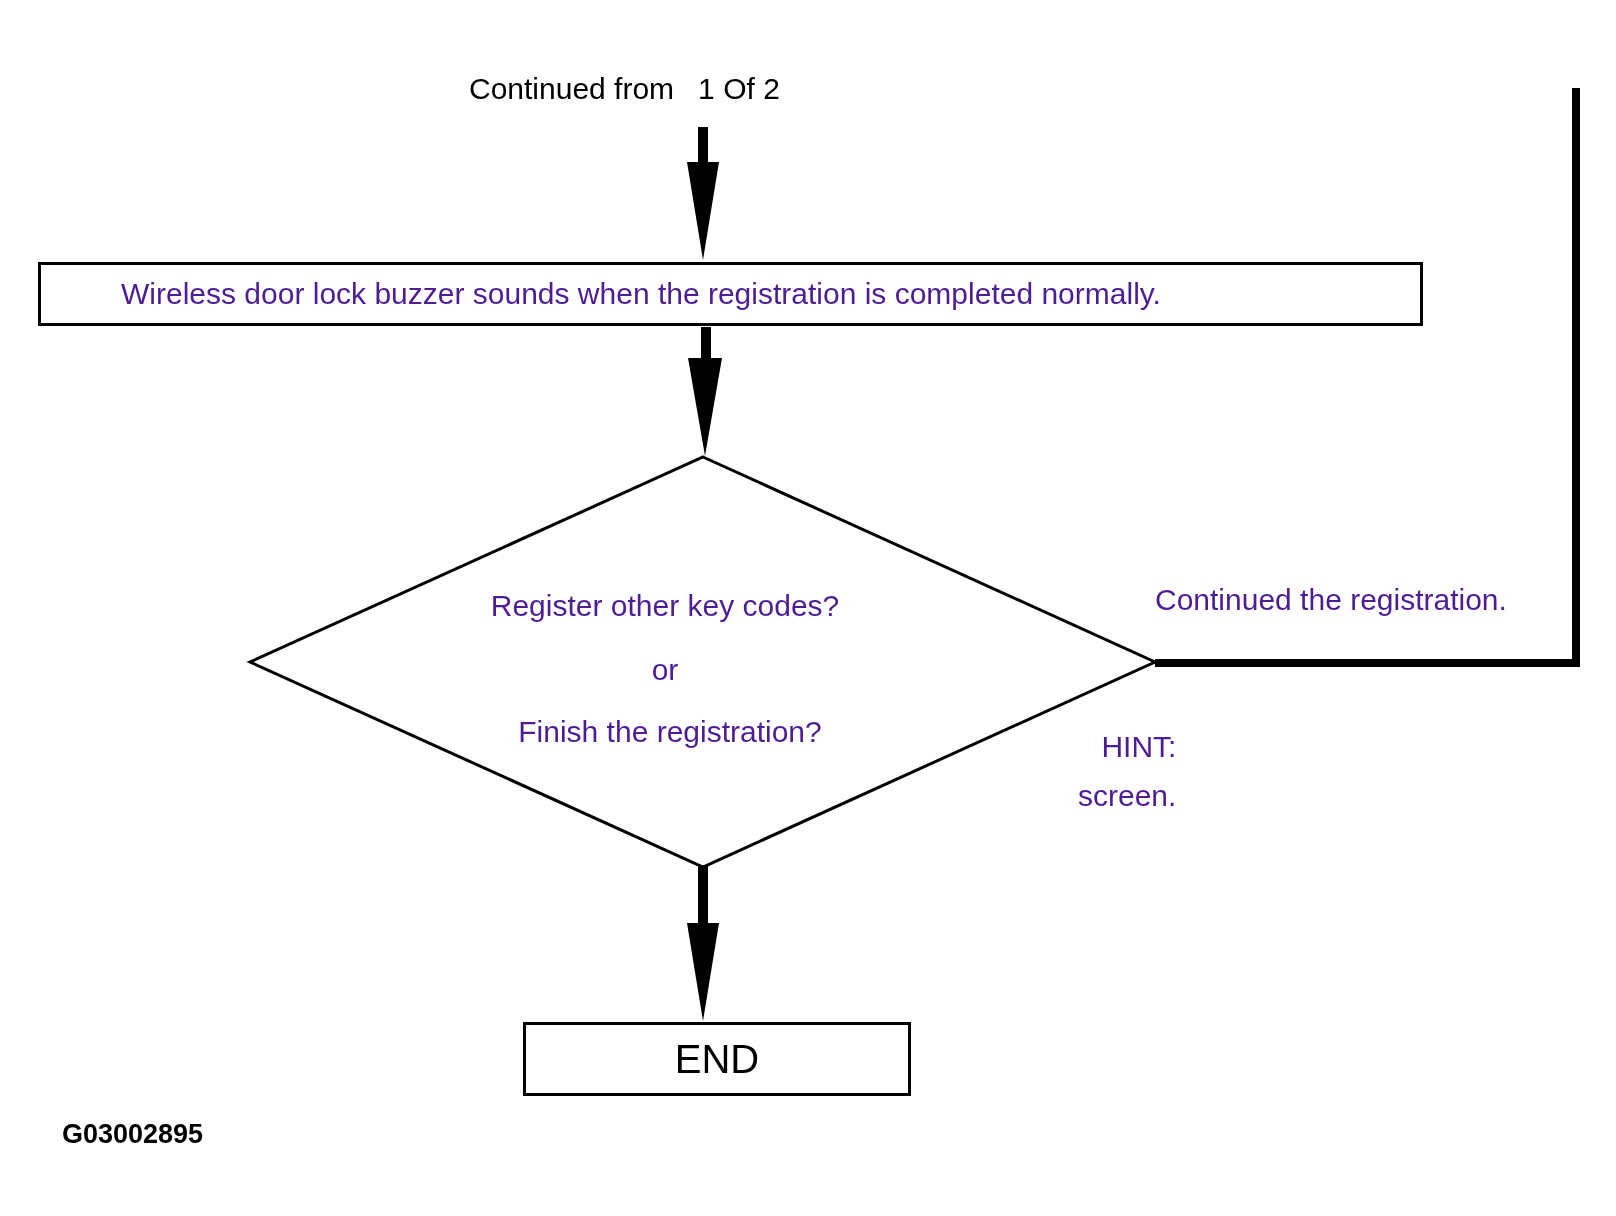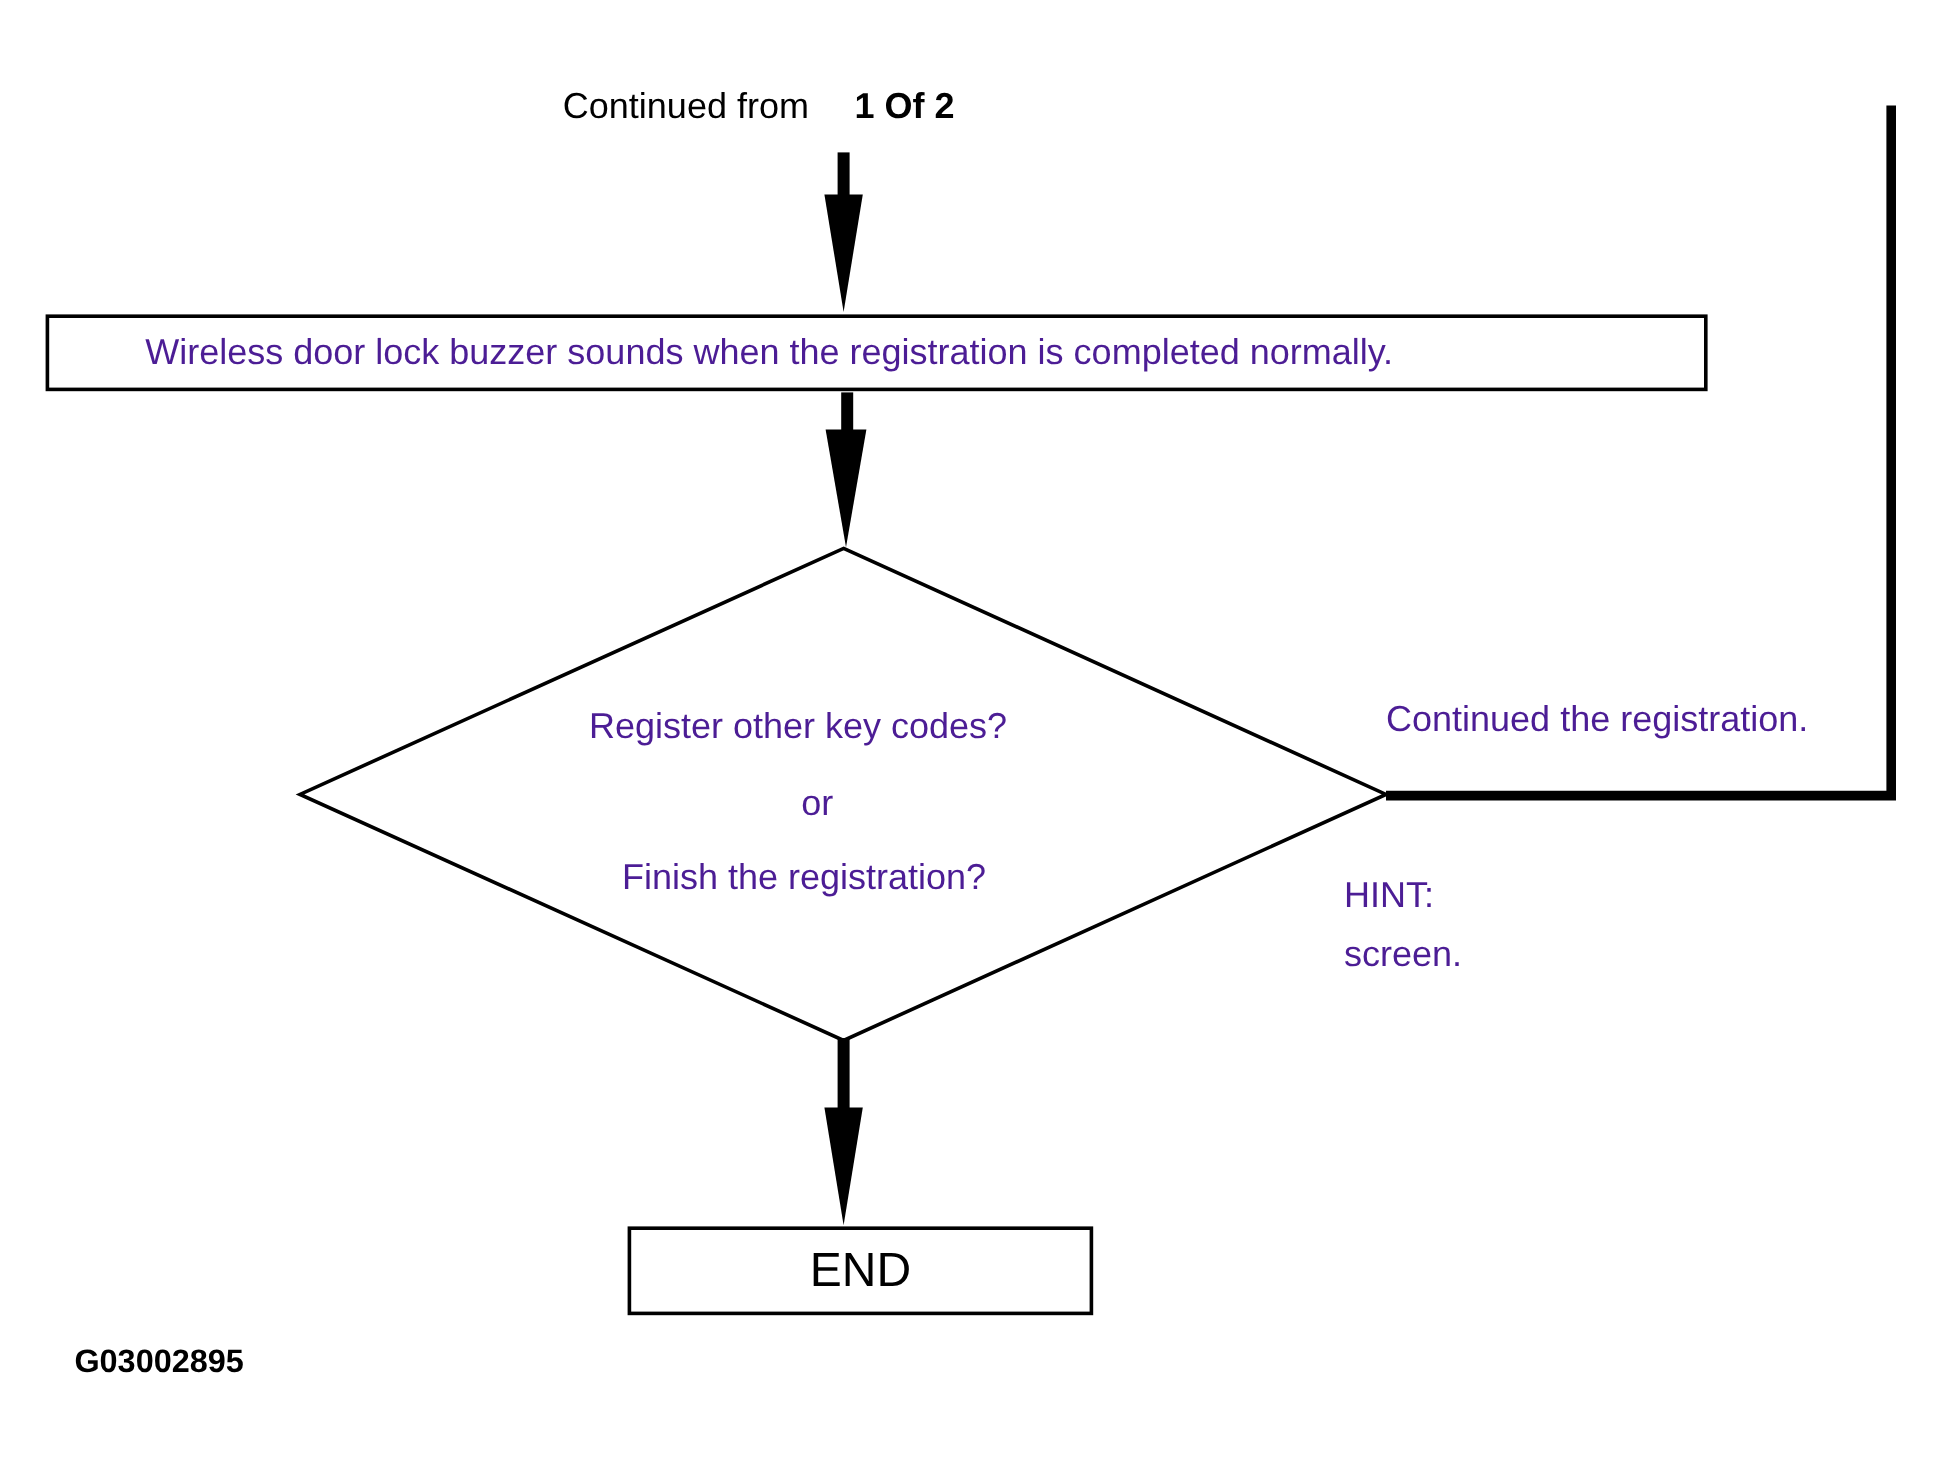--- a/index.html
+++ b/index.html
@@ -8,43 +8,43 @@
     width:1616px;height:1216px;
     background:#ffffff;
     font-family:"Liberation Sans", sans-serif;
     color:#000;
     overflow:hidden;
   }
   #connectors{position:absolute;left:0;top:0;width:1616px;height:1216px;}
   .abs{position:absolute;white-space:nowrap;}
   .txt{font-size:30px;line-height:32px;color:#4c1d95;}
   .title-line{left:469px;top:72px;font-size:30px;}
-  .title-bold{font-weight:bold;margin-left:38px;}
+  .title-bold{font-weight:normal;margin-left:24px;}
   .node-box{
     box-sizing:border-box;
     border:3px solid #000;
     background:#fff;
     display:flex;align-items:center;
   }
   .process-box{
     left:38px;top:262px;width:1385px;height:64px;
     padding-left:80px;
     font-size:30px;
   }
   .end-box{
     left:523px;top:1022px;width:388px;height:74px;
     justify-content:center;
     font-size:40px;
   }
   .diamond-text{transform:translateX(-50%);}
   .dl1{left:665px;top:590px;}
-  .dl2{left:665px;top:654px;margin-left:16px;}
+  .dl2{left:665px;top:654px;}
   .dl3{left:670px;top:716px;}
   .continue-label{left:1155px;top:584px;}
-  .hint-block{left:1120px;top:722px;}
+  .hint-block{left:1078px;top:722px;text-align:right;}
   .hint-block .txt{line-height:49px;white-space:nowrap;}
   .finish-label{left:762px;top:917px;}
   .figure-id{left:35px;top:1119px;font-size:27px;font-weight:bold;margin-left:27px;}
 </style>
 </head>
 <body>
 
 <div id="canvas">
 
   <svg id="connectors" viewBox="0 0 1616 1216" xmlns="http://www.w3.org/2000/svg">

